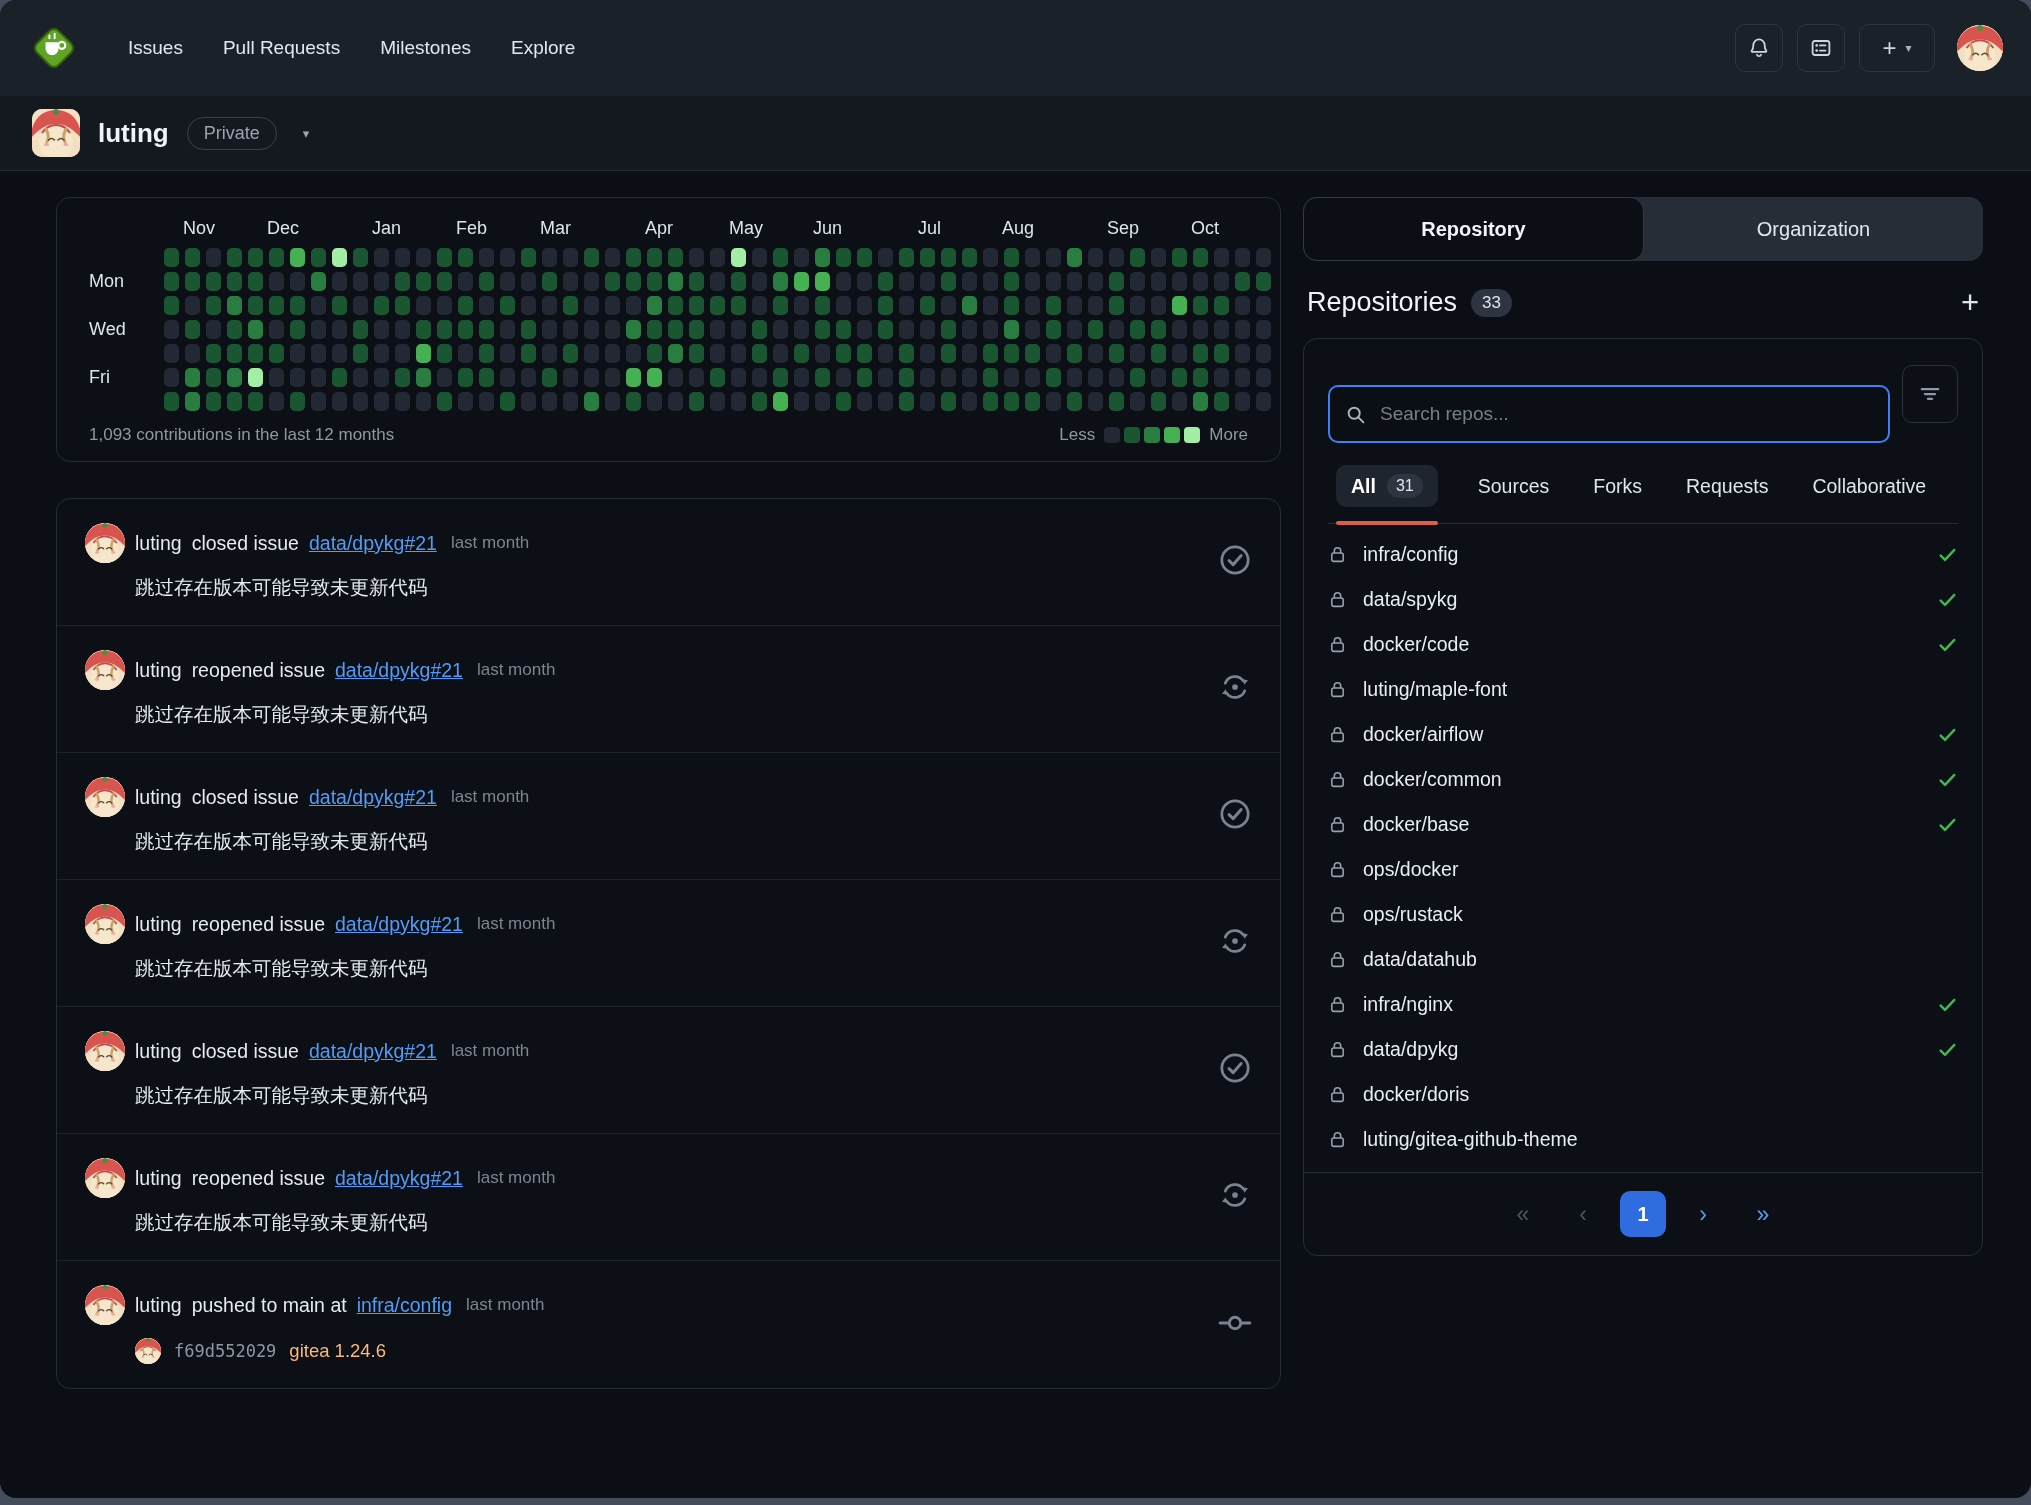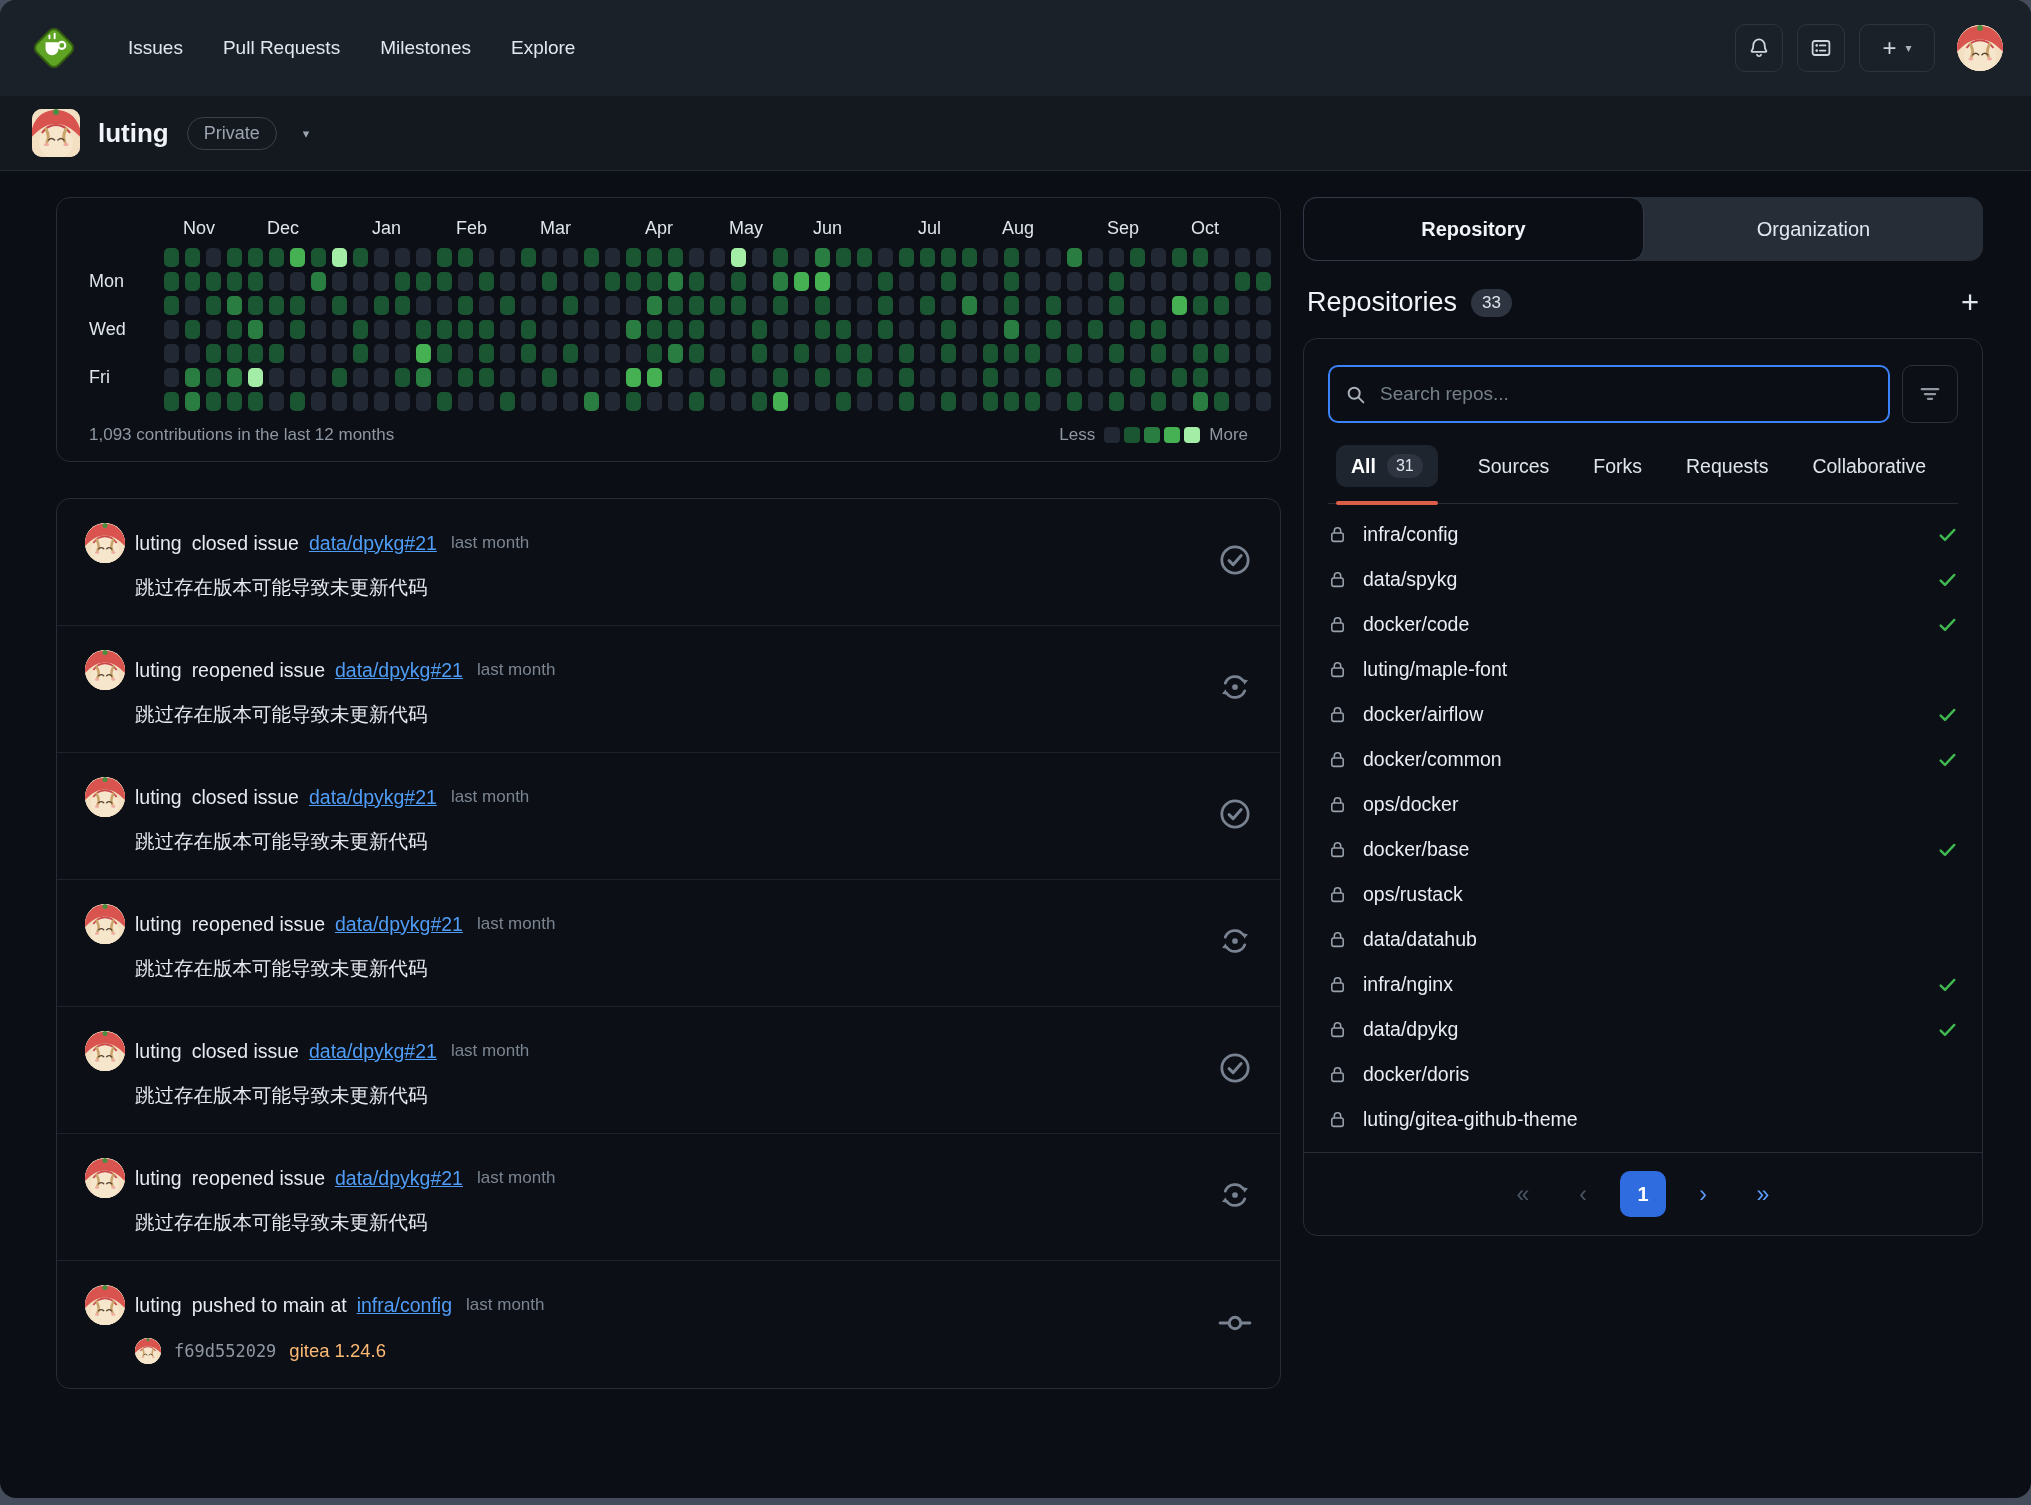--- a/index.html
+++ b/index.html
@@ -76,21 +76,21 @@
   .seg-tab{flex:1;display:flex;align-items:center;justify-content:center;font-size:20px;color:#e2e8ef;
     cursor:pointer;border-radius:14px;}
   .seg-tab.active{background:#0b0e14;border:1px solid #323a47;color:#f0f4f8;font-weight:bold;}
   .repos-head{display:flex;align-items:center;gap:14px;margin:0 4px 20px;}
   .repos-title{font-size:27px;font-weight:500;color:#f0f4f8;}
   .count-badge{background:#2e3540;color:#dfe5ec;font-size:17px;padding:4px 11px;border-radius:999px;}
   .head-plus{margin-left:auto;color:#dfe5ec;font-size:31px;line-height:1;cursor:pointer;font-weight:300;}
   .panel-top{padding:26px 24px 0;}
   .search-row{display:flex;gap:12px;}
   .search-box{flex:1;display:flex;align-items:center;gap:12px;border:2px solid #3b82f6;border-radius:10px;
-    height:54px;padding:0 15px;background:#0b0e14;}
+    height:54px;padding:0 15px;background:#0b0e14;margin-top:20px;}
   .search-box svg{width:21px;height:21px;color:#aab3bd;flex-shrink:0;}
   .search-box input{background:transparent;border:0;outline:none;color:#e6ebf1;font-size:19px;width:100%;
     font-family:"Liberation Sans", sans-serif;}
   .search-box input::placeholder{color:#768089;}
   .filter-btn{width:56px;height:58px;border:1px solid #2a313c;border-radius:10px;background:transparent;
     color:#8e97a2;display:flex;align-items:center;justify-content:center;cursor:pointer;}
   .filter-btn svg{width:24px;height:24px;}
   .filter-tabs{display:flex;gap:36px;padding:22px 8px 0;border-bottom:1px solid #262d38;align-items:flex-end;}
   .ftab{position:relative;padding-bottom:16px;cursor:pointer;}
   .ftab-inner{display:flex;align-items:center;gap:11px;font-size:19.5px;color:#dfe5ec;padding:9px 4px;}
@@ -965,35 +965,35 @@
                 </svg>
               </span>
             </div>
             <div class="repo-row">
               <span class="lock">
                 <svg viewBox="0 0 16 16">
                   <rect x="3.2" y="6.8" width="9.6" height="7" rx="1.6" fill="none" stroke="currentColor" stroke-width="1.3"></rect>
                   <path d="M5.3 6.8V5a2.7 2.7 0 0 1 5.4 0v1.8" fill="none" stroke="currentColor" stroke-width="1.3"></path>
                 </svg>
               </span>
-              <span>ops/docker</span>
-            </div>
-            <div class="repo-row">
-              <span class="lock">
-                <svg viewBox="0 0 16 16">
-                  <rect x="3.2" y="6.8" width="9.6" height="7" rx="1.6" fill="none" stroke="currentColor" stroke-width="1.3"></rect>
-                  <path d="M5.3 6.8V5a2.7 2.7 0 0 1 5.4 0v1.8" fill="none" stroke="currentColor" stroke-width="1.3"></path>
-                </svg>
-              </span>
               <span>docker/base</span>
               <span class="repo-check">
                 <svg viewBox="0 0 16 16">
                   <path d="M2.8 8.8l3.3 3.3 7.1-7.6" fill="none" stroke="currentColor" stroke-width="1.8" stroke-linecap="round" stroke-linejoin="round"></path>
                 </svg>
               </span>
+            </div>
+            <div class="repo-row">
+              <span class="lock">
+                <svg viewBox="0 0 16 16">
+                  <rect x="3.2" y="6.8" width="9.6" height="7" rx="1.6" fill="none" stroke="currentColor" stroke-width="1.3"></rect>
+                  <path d="M5.3 6.8V5a2.7 2.7 0 0 1 5.4 0v1.8" fill="none" stroke="currentColor" stroke-width="1.3"></path>
+                </svg>
+              </span>
+              <span>ops/docker</span>
             </div>
             <div class="repo-row">
               <span class="lock">
                 <svg viewBox="0 0 16 16">
                   <rect x="3.2" y="6.8" width="9.6" height="7" rx="1.6" fill="none" stroke="currentColor" stroke-width="1.3"></rect>
                   <path d="M5.3 6.8V5a2.7 2.7 0 0 1 5.4 0v1.8" fill="none" stroke="currentColor" stroke-width="1.3"></path>
                 </svg>
               </span>
               <span>ops/rustack</span>
             </div>

